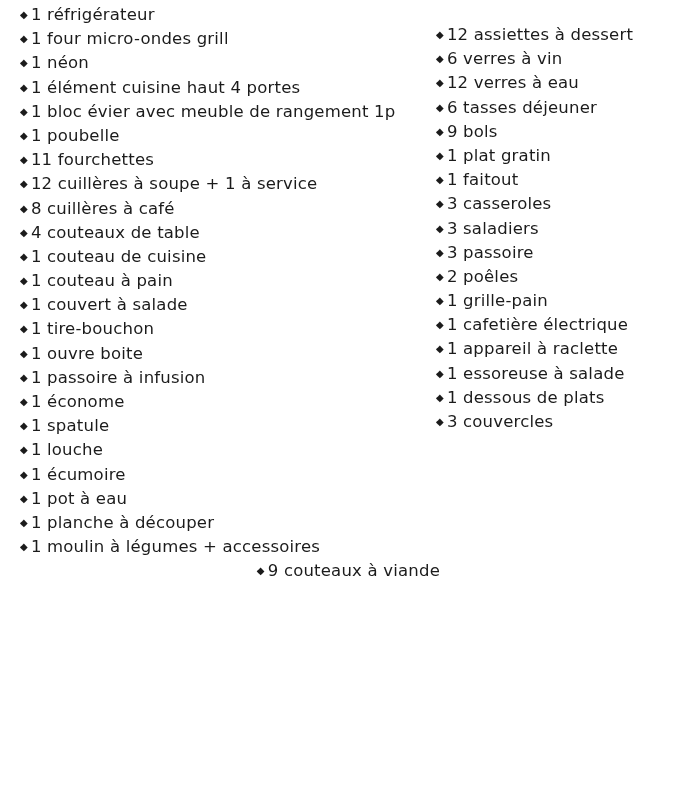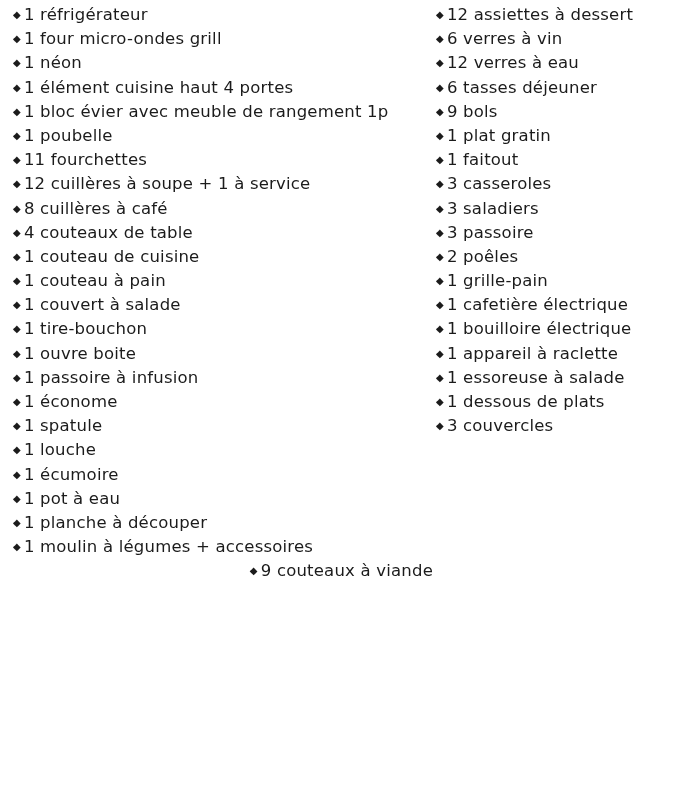--- a/index.html
+++ b/index.html
@@ -20,22 +20,22 @@
     inset: 0;
     background: #ffffff;
   }
   .col {
     position: absolute;
     top: 3px;
     margin: 0;
     padding: 0;
     list-style: none;
   }
-  .col-left  { left: 13px;  width: 420px; }
-  .col-right { left: 436px; width: 248px; }
+  .col-left  { left: 20px;  width: 420px; }
+  .col-right { left: 436px; width: 248px; margin-top: 20px; }
   .row {
     height: 24.2px;
     line-height: 24.2px;
     font-size: 16.5px;
     white-space: nowrap;
     letter-spacing: 0.2px;
   }
   .row.indent { padding-left: 7px; text-align: right; }
   .bullet {
     display: inline-block;
@@ -85,20 +85,19 @@
     <li class="row"><span class="bullet">◆</span><span>6 tasses déjeuner</span></li>
     <li class="row"><span class="bullet">◆</span><span>9 bols</span></li>
     <li class="row"><span class="bullet">◆</span><span>1 plat gratin</span></li>
     <li class="row"><span class="bullet">◆</span><span>1 faitout</span></li>
     <li class="row"><span class="bullet">◆</span><span>3 casseroles</span></li>
     <li class="row"><span class="bullet">◆</span><span>3 saladiers</span></li>
     <li class="row"><span class="bullet">◆</span><span>3 passoire</span></li>
     <li class="row"><span class="bullet">◆</span><span>2 poêles</span></li>
     <li class="row"><span class="bullet">◆</span><span>1 grille-pain</span></li>
     <li class="row"><span class="bullet">◆</span><span>1 cafetière électrique</span></li>
-    <li class="row"><span class="bullet">◆</span><span>1 bouilloire électrique</span></li>
     <li class="row"><span class="bullet">◆</span><span>1 appareil à raclette</span></li>
     <li class="row"><span class="bullet">◆</span><span>1 essoreuse à salade</span></li>
     <li class="row"><span class="bullet">◆</span><span>1 dessous de plats</span></li>
     <li class="row"><span class="bullet">◆</span><span>3 couvercles</span></li>
   </ul>
 
 </div>
 
 </body></html>

